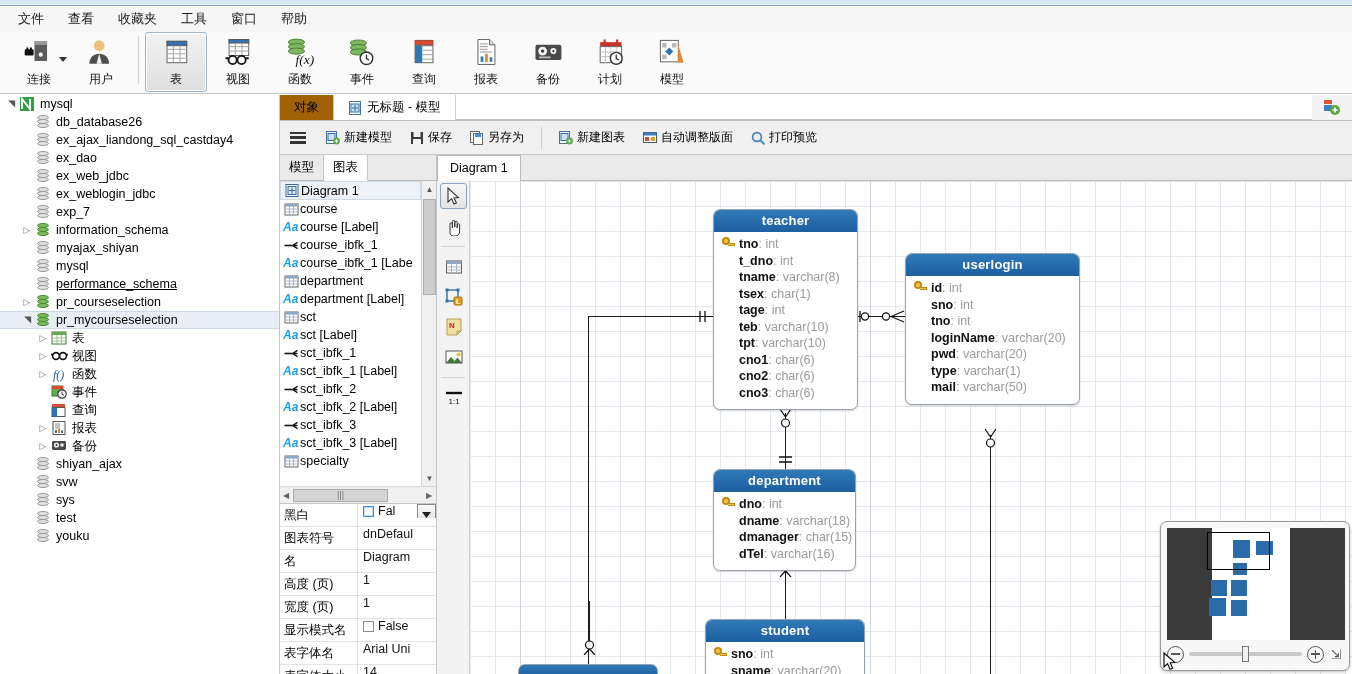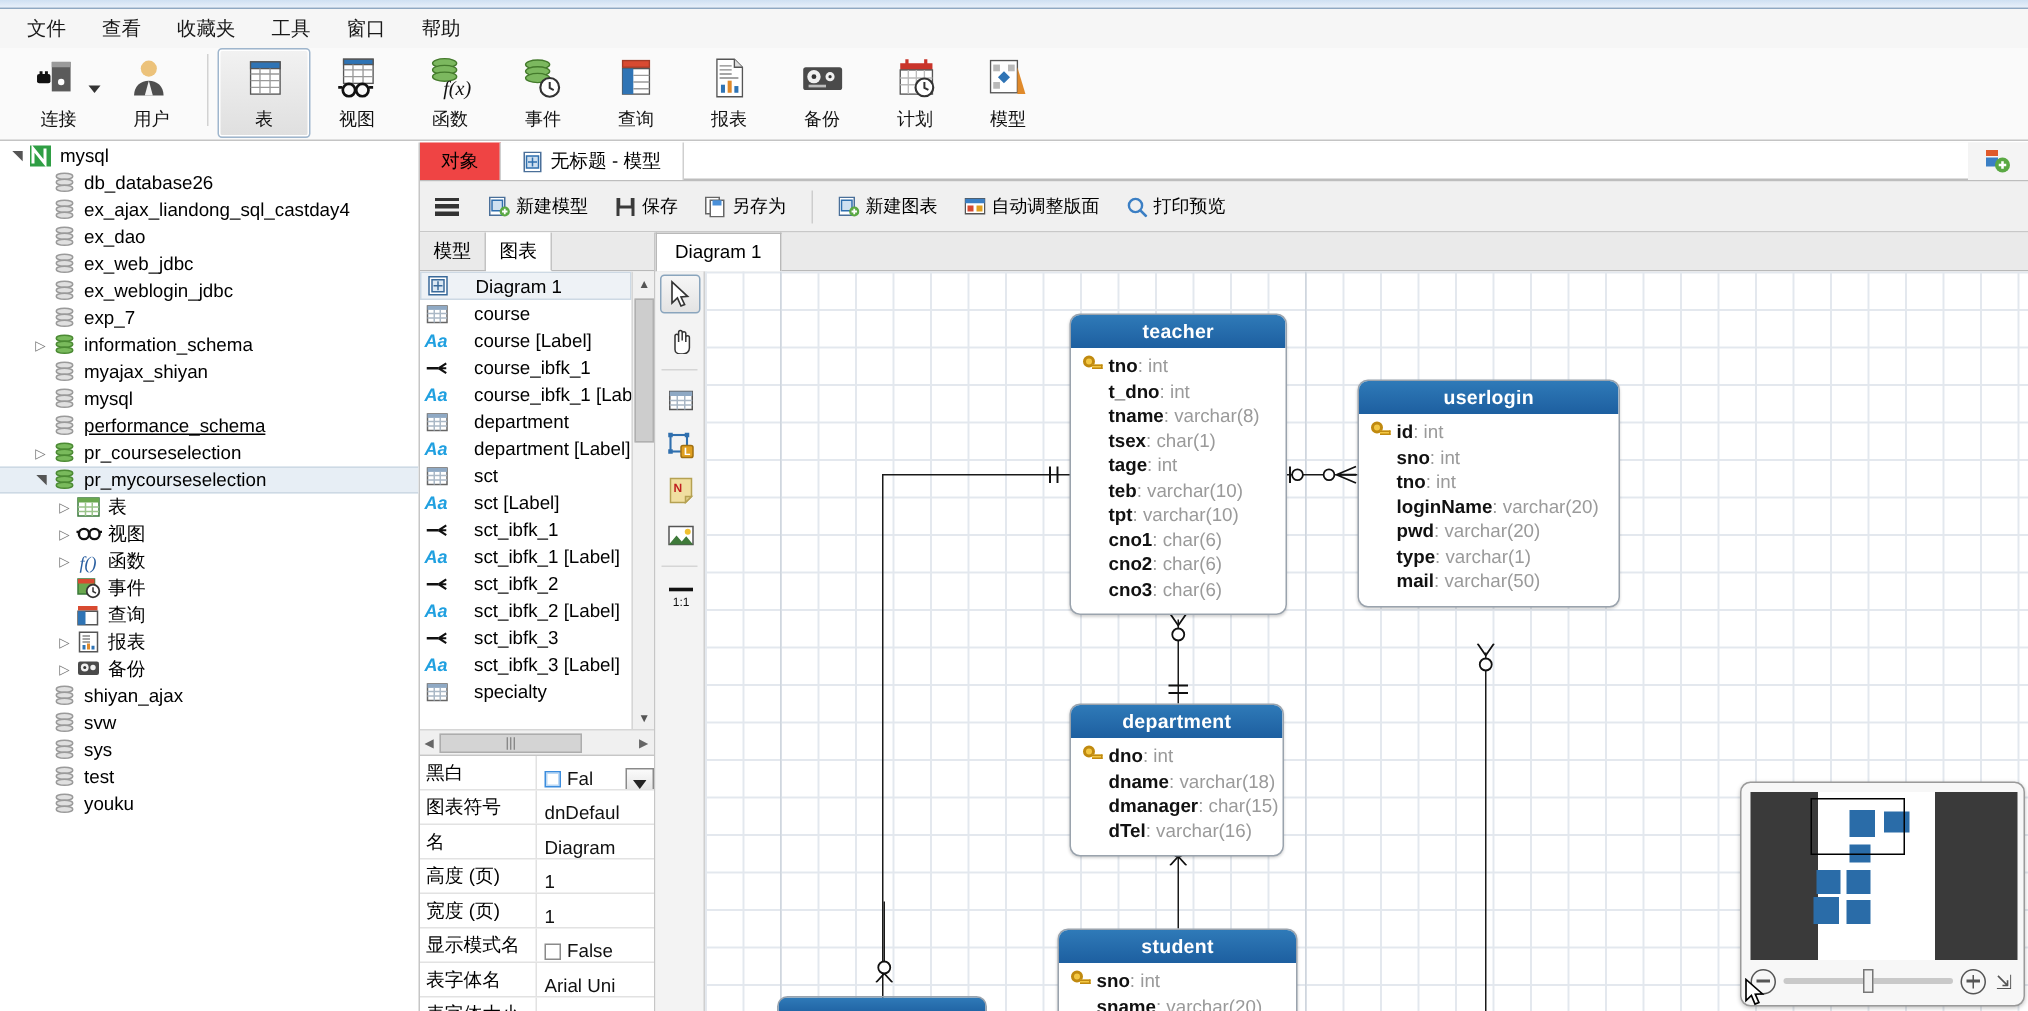--- a/index.html
+++ b/index.html
@@ -53,21 +53,21 @@
 
   
   .objtabs{
     position:absolute; left:280px; top:95px; width:1072px; height:26px;
     background:#f4f4f4; border-bottom:1px solid #bdbdbd; display:flex; align-items:stretch;
   }
   .objtab{
     display:flex; align-items:center; gap:5px; padding:0 14px; font-size:12.5px;
     border-right:1px solid #cfcfcf; cursor:default;
   }
-  .objtab.active{ background:#ef4444; }
+  .objtab.active{ background:#a16207; }
   .objtab.doc{ background:#fff; border-right:1px solid #cfcfcf; }
   .tabfill{ flex:1; background:#fff; border-bottom:1px solid #bdbdbd;}
   .tabright{ width:40px; background:#f4f4f4; display:flex; align-items:center; justify-content:center;}
 
   
   .modeltb{
     position:absolute; left:280px; top:121px; width:1072px; height:34px;
     background:#f0f0f0; border-bottom:1px solid #c8c8c8;
     display:flex; align-items:center; padding-left:10px; gap:2px;
   }
@@ -89,29 +89,29 @@
   .tico{ width:18px; height:16px; position:relative; flex:none; margin-right:4px;}
 
   
   .modelpanel{ position:absolute; left:280px; top:155px; width:157px; height:519px; background:#fff; border-right:1px solid #c6c6c6;}
   .mtabs{ display:flex; height:26px; background:#eaeaea; border-bottom:1px solid #b9b9b9;}
   .mtab{ padding:4px 9px 0 9px; font-size:12.5px; cursor:default; border-right:1px solid #c3c3c3;}
   .mtab.active{ background:#fff; border-bottom:1px solid #fff; margin-bottom:-1px; font-weight:normal;}
   .objlist{ position:relative; height:305px; overflow:hidden; background:#fff;}
   .olrow{ display:flex; align-items:center; height:18px; padding-left:3px; font-size:12.5px; white-space:nowrap;}
   .olrow.sel{ background:#eef2f6; border:1px solid #cdd9e4; height:19px;}
-  .olico{ width:17px; height:15px; position:relative; flex:none; margin-right:16px;}
+  .olico{ width:17px; height:15px; position:relative; flex:none; margin-right:0;}
   .aaico{ color:#20a0e0; font-weight:bold; font-size:12px; font-style:italic; }
   .vscroll{ position:absolute; right:0; top:0; width:15px; bottom:0; background:#f0f0f0; border-left:1px solid #d6d6d6;}
   .vscroll .thumb{ position:absolute; left:1px; width:13px; top:18px; height:96px; background:#cdcdcd; border:1px solid #b0b0b0;}
   .vscroll .ar{ position:absolute; left:0; width:15px; height:16px; display:flex; align-items:center; justify-content:center; font-size:8px; color:#555;}
   .hscroll{ height:17px; background:#f0f0f0; border-top:1px solid #d6d6d6; display:flex; align-items:center;}
   .hscroll .thumb{ height:13px; background:#d4d4d4; border:1px solid #adadad; display:flex;align-items:center;justify-content:center;color:#777;font-size:9px;}
   .props{ border-top:1px solid #c6c6c6; }
-  .prow{ display:flex; height:23px; font-size:12.5px; border-bottom:1px solid #e2e2e2; align-items:flex-end;}
+  .prow{ display:flex; height:23px; font-size:12.5px; border-bottom:1px solid #e2e2e2; align-items:flex-start;}
   .pk{ width:78px; padding-left:4px; border-right:1px solid #e2e2e2; height:100%; display:flex; align-items:center; white-space:nowrap; overflow:hidden;}
   .pv{ flex:1; padding-left:5px; display:flex; align-items:center; gap:4px; white-space:nowrap; overflow:hidden; color:#111;}
   .chk{ width:11px;height:11px;border:1px solid #8a8a8a;background:#fff;flex:none;}
   .chk.act{ border-color:#3c8dde; box-shadow:0 0 0 1px #bcd9f5 inset;}
   .ddarrow{ position:absolute; right:0; top:0; width:19px; height:21px; background:linear-gradient(180deg,#fbfbfb,#dcdcdc); border:1px solid #8a8a8a; display:flex;align-items:center;justify-content:center;}
 
   
   .dgtabs{ position:absolute; left:437px; top:155px; width:915px; height:26px; background:#eaeaea; border-bottom:1px solid #b9b9b9;}
   .dgtab{ position:absolute; left:0; top:0; height:26px; padding:5px 12px 0 12px; background:#fff; font-size:12.5px; border:1px solid #b9b9b9; border-bottom:none;}
   .rail{ position:absolute; left:437px; top:181px; width:33px; height:493px; background:#f3f3f3; border-right:1px solid #cfcfcf;}

